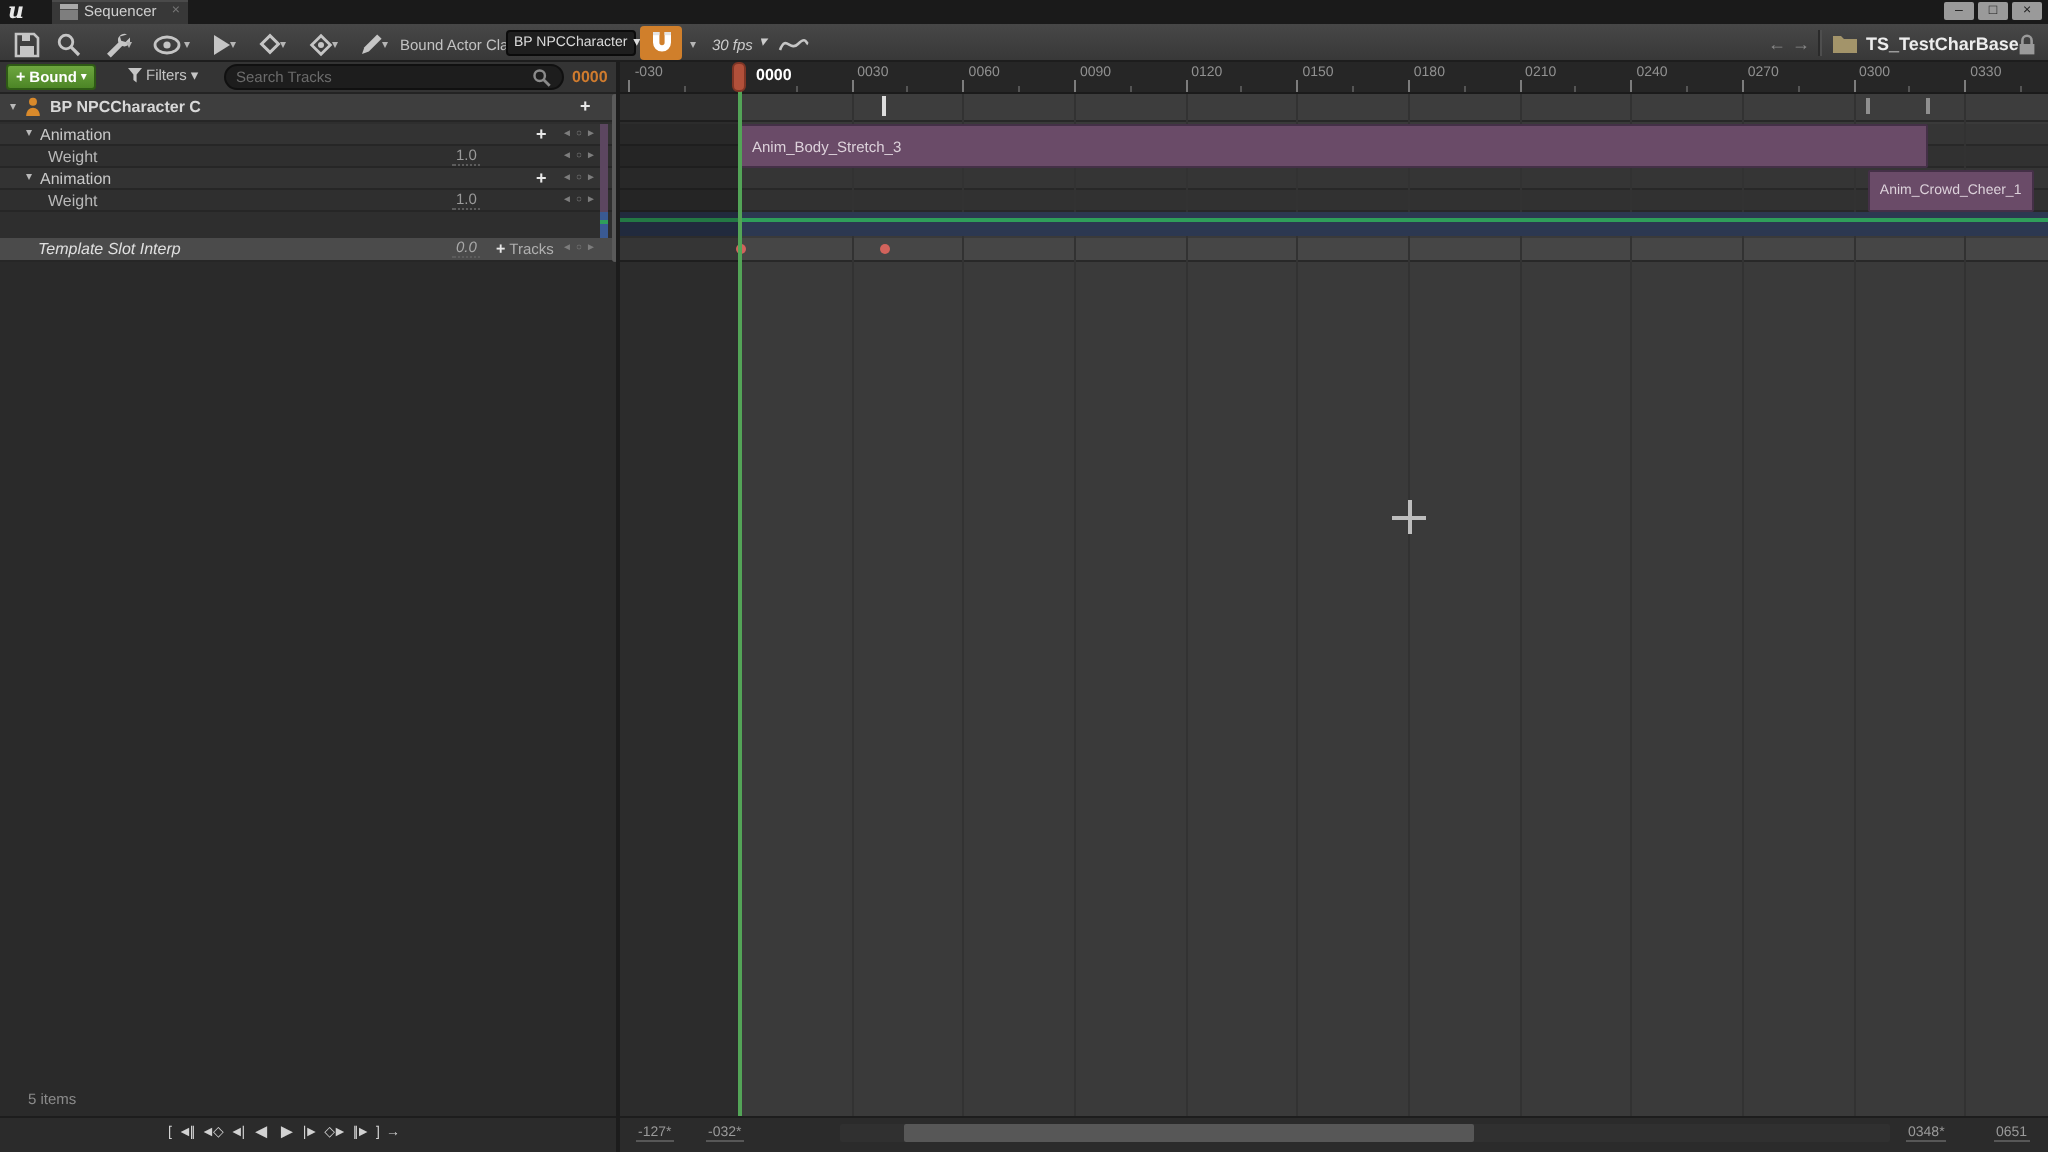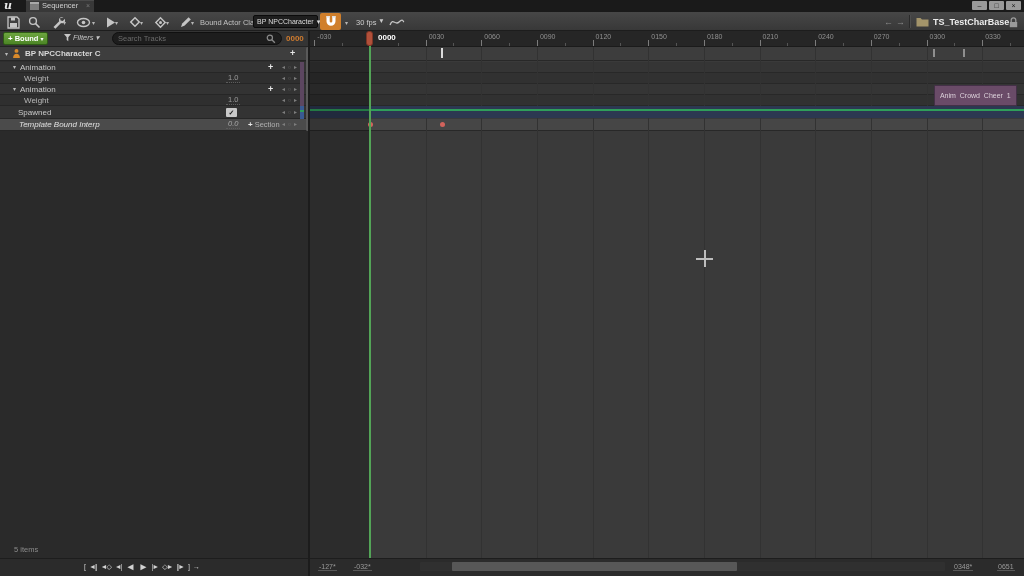--- a/index.html
+++ b/index.html
@@ -22,33 +22,33 @@
   .tb-icon{position:absolute;top:3px;width:16px;height:14px;display:flex;align-items:center;justify-content:center;}
   .caret{font-size:6px;color:#b5b5b5;line-height:6px;}
   .tb-caret{position:absolute;top:8px;}
   .tb-label{position:absolute;top:6px;font-size:7.5px;color:#c2c2c2;}
   #actor-combo{position:absolute;left:253px;top:3px;width:65px;height:13px;background:#1e1e1e;
                border:1px solid #0b0b0b;border-radius:2px;box-sizing:border-box;
                display:flex;align-items:center;padding:0 3px;gap:3px;}
   #actor-combo span{font-size:7px;color:#dcdcdc;white-space:nowrap;}
   #magnet-btn{position:absolute;left:320px;top:1px;width:21px;height:17px;border-radius:2px;
               display:flex;align-items:center;justify-content:center;}
-  #fps-group{position:absolute;left:356px;top:6px;display:flex;gap:3px;align-items:flex-start;}
+  #fps-group{position:absolute;left:356px;top:6px;display:flex;gap:3px;align-items:flex-start;font-style:italic;}
   #fps-group span{font-size:7.5px;color:#cccccc;}
   .nav-arrow{position:absolute;top:4px;font-size:9px;color:#8a8a8a;line-height:12px;}
   #crumb-title{position:absolute;left:933px;top:5px;font-size:9px;font-weight:bold;color:#ededed;}
   .tb-divider{position:absolute;top:3px;width:1px;height:13px;background:#2a2a2a;border-right:1px solid #4e4e4e;}
   
   #subbar{position:absolute;left:0;top:31px;width:308px;height:16px;background:#343434;border-bottom:1px solid #232323;box-sizing:border-box;}
   #track-btn{position:absolute;left:3px;top:1px;height:13px;background:linear-gradient(#6da63f,#4c8526);
              border:1px solid #2e5a15;border-radius:2px;display:flex;align-items:center;gap:2px;padding:0 4px;box-sizing:border-box;}
   #track-btn span{color:#fff;}
   #track-btn .lbl{font-size:7.5px;font-weight:bold;}
   #filters-group{position:absolute;left:64px;top:2px;display:flex;align-items:center;gap:2px;}
-  #filters-group span{font-size:7.5px;color:#c5c5c5;font-style:italic;}
+  #filters-group span{font-size:7.5px;color:#c5c5c5;}
   #search-box{position:absolute;left:112px;top:1px;width:170px;height:13px;background:#1d1d1d;
               border:1px solid #101010;border-radius:7px;box-sizing:border-box;display:flex;align-items:center;padding:0 5px;}
   #search-box input{flex:1;background:transparent;border:none;outline:none;font-size:7.5px;color:#bbb;
                     font-family:"Liberation Sans",sans-serif;padding:0;}
   #search-box input::placeholder{color:#6b6b6b;}
   #current-time{position:absolute;left:286px;top:3px;font-size:8px;font-weight:bold;color:#cf7b2e;}
   
   #ruler{position:absolute;left:310px;top:31px;width:714px;height:16px;background:#262626;
          border-bottom:1px solid #1b1b1b;box-sizing:border-box;overflow:hidden;}
   .tick-major{position:absolute;bottom:0;width:1px;height:6px;background:#7c7c7c;}
@@ -299,20 +299,23 @@
         <div class="gridline" style="left: 505.2px;"></div>
         <div class="gridline" style="left: 560.85px;"></div>
         <div class="gridline" style="left: 616.5px;"></div>
         <div class="gridline" style="left: 672.15px;"></div>
       </div>
 
     <div class="strip-tick-white" style="left:131px;"></div>
     <div class="strip-tick-gray" style="left:623px;"></div>
     <div class="strip-tick-gray" style="left:653px;"></div>
 
+    <div class="anim-section" style="top: 15px; height: 22px; left: 60px; width: 593.6px;">
+      <span>Anim_Body_Stretch_3</span>
+    </div>
     <div class="anim-section" style="top: 38px; height: 21px; left: 623.92px; width: 83.475px;">
       <span style="font-size:7px;">Anim_Crowd_Cheer_1</span>
     </div>
 
     <div id="spawned-section">
       <div class="green-line"></div>
     </div>
 
     <div id="keydots">
         <div class="keydot" style="left: 57.5px;"></div>
@@ -374,37 +377,27 @@
   <div class="ol-row" style="top:95px;height:11px;background:#2f2f2f;padding-left:24px;">
     <span class="ol-label" style="color:#b8b8b8;">Weight</span>
     <span class="ol-value">1.0</span>
     <div class="keynav">
         <span>◄</span>
         <span>○</span>
         <span>►</span>
       </div>
   </div>
 
-  <div class="ol-row" style="top:106px;height:13px;background:#333333;padding-left:18px;">
-    <span class="ol-label">Spawned</span>
-    <span style="position:absolute;left:226px;width:11px;height:9px;background:#c9c9c9;border-radius:1px;
-                 font-size:7px;line-height:9px;text-align:center;color:#1e1e1e;font-weight:bold;">✓</span>
-    <div class="keynav">
-        <span>◄</span>
-        <span>○</span>
-        <span>►</span>
-      </div>
-  </div>
 
   <div class="ol-row" style="top:119px;height:11.5px;background:#4b4b4b;padding-left:19px;">
-    <span class="ol-label" style="font-style:italic;color:#e0e0e0;">Template Bound Interp</span>
+    <span class="ol-label" style="font-style:italic;color:#e0e0e0;">Template Slot Interp</span>
     <span class="ol-value" style="color:#a8a8a8;font-style:italic;">0.0</span>
     <span style="position:absolute;left:248px;display:flex;gap:2px;align-items:center;">
       <span class="plus-glyph" style="color:#e8e8e8;font-size:8px;font-weight:bold;">+</span>
-      <span style="font-size:7.5px;color:#b0b0b0;">Section</span>
+      <span style="font-size:7.5px;color:#b0b0b0;">Tracks</span>
     </span>
     <div class="keynav">
         <span>◄</span>
         <span>○</span>
         <span>►</span>
       </div>
   </div>
 
   <div class="color-strip" style="left:300px;top:62px;height:44px;background:#5c4660;"></div>
   <div class="color-strip" style="left:300px;top:106px;height:13px;background:#3a5a93;">

